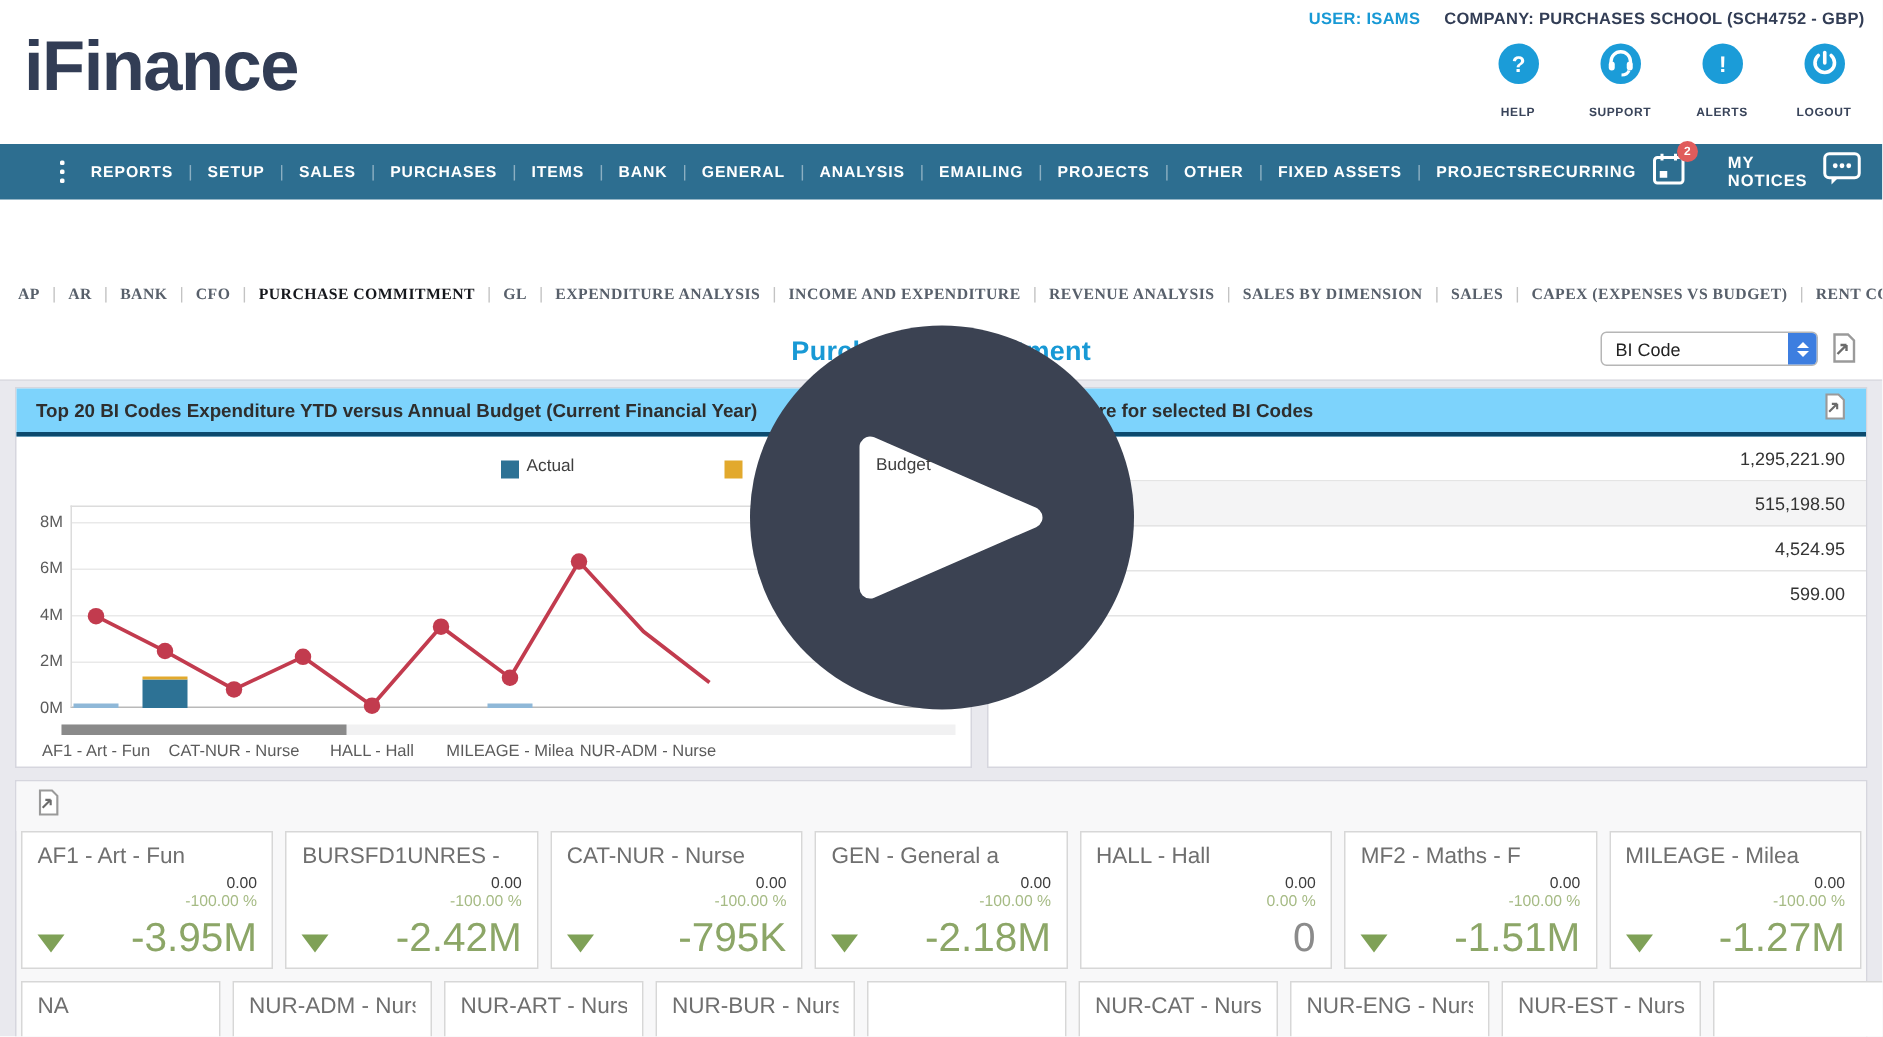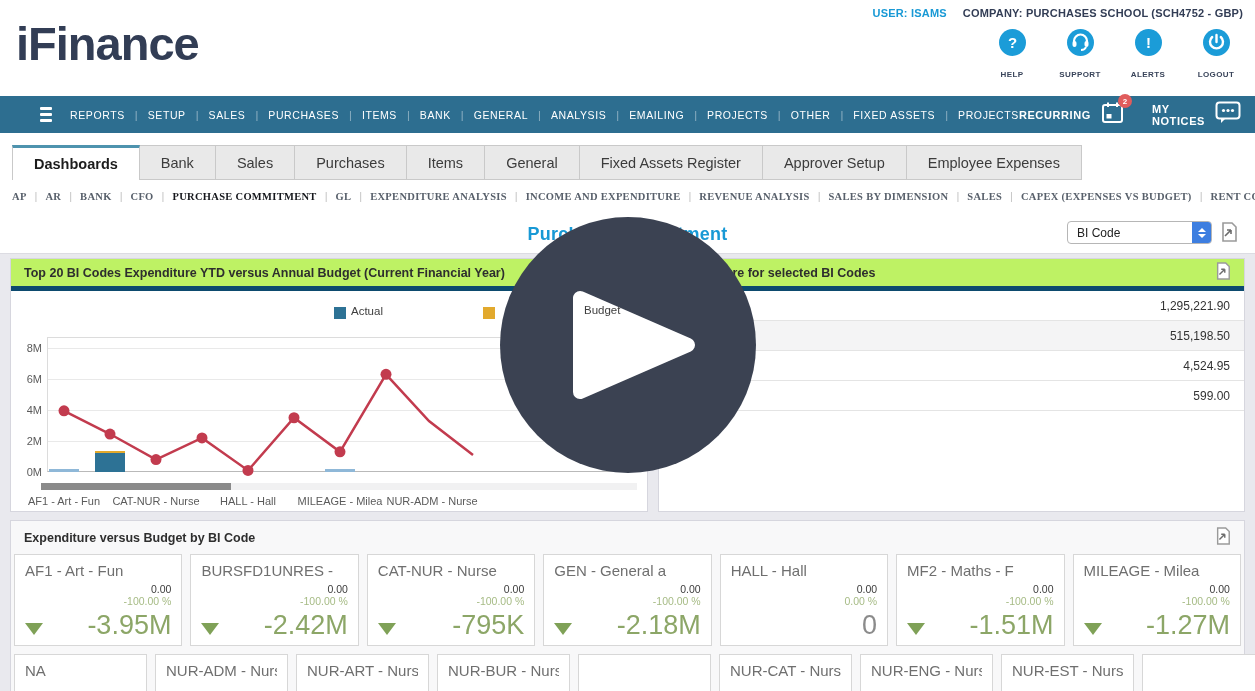--- a/index.html
+++ b/index.html
@@ -19,21 +19,21 @@
                   display:flex; align-items:center; justify-content:center; margin:0 auto;
                   font-weight:700; font-size:16px; }
   .hdr-ic .lab { font-size:8px; font-weight:700; color:#39445a; margin-top:14px; letter-spacing:.4px; }
 
   
   .mainnav { position:absolute; left:0; top:96px; width:1255px; height:37px; background:#2d6e90;
              display:flex; align-items:center; padding:0 14px; }
   .burger { width:20px; margin:0 18px 0 26px; cursor:pointer; }
   .burger div { height:3px; background:#fff; margin:3px 0; border-radius:1px; }
   .navitems { display:flex; align-items:center; }
-  .navitem { color:#fff; font-size:10.5px; font-weight:400; letter-spacing:.6px; cursor:pointer; white-space:nowrap;text-align:center; }
+  .navitem { color:#fff; font-size:10.5px; font-weight:700; letter-spacing:.6px; cursor:pointer; white-space:nowrap;text-align:center; }
   .navsep { color:rgba(255,255,255,.45); margin:0 10px; font-size:11px; }
   .navright { margin-left:auto; display:flex; align-items:center; gap:10px; }
   .navright .lbl { color:#fff; font-size:11px; font-weight:700; letter-spacing:.6px; cursor:pointer; }
   .cal-wrap { position:relative; margin-right:18px; cursor:pointer; }
   .badge { position:absolute; top:-7px; right:-8px; background:#e05c5c; color:#fff; font-size:8px;
            font-weight:700; border-radius:50%; width:14px; height:14px; display:flex;
            align-items:center; justify-content:center; }
 
   
   .tabs { position:absolute; left:12px; top:145px; display:flex; }
@@ -57,21 +57,21 @@
   .select .val { flex:1; font-size:12px; color:#222; padding-left:9px; }
   .select .spin { width:19px; height:21px; background:#3d7ee0; border-radius:0 3px 3px 0;
                   display:flex; flex-direction:column; align-items:center; justify-content:center; gap:2px; }
   .spin i { width:0; height:0; border-left:4px solid transparent; border-right:4px solid transparent; }
   .spin .up { border-bottom:4px solid #fff; } .spin .dn { border-top:4px solid #fff; }
   .exp { cursor:pointer; }
 
   
   .content-bg { position:absolute; left:0; top:253px; width:1255px; height:438px; background:#e9e9ee; border-top:1px solid #dcdce2; }
   .panel { position:absolute; background:#fff; border:1px solid #d6d6de; }
-  .panel-hd { height:32px; background:#bef264; border-bottom:5px solid #0c4a6e; display:flex;
+  .panel-hd { height:32px; background:#7dd3fc; border-bottom:3px solid #0c4a6e; display:flex;
               align-items:center; padding:0 13px; }
   .panel-hd .t { font-size:12.5px; font-weight:700; color:#2e2e2e; flex:1; }
 
   
   #chart-panel { left:10px; top:258px; width:638px; height:254px; }
   .plot { position:absolute; left:36px; top:70px; width:596px; height:143px; }
   .plotbox { position:absolute; left:0; top:8px; width:596px; height:135px; border:1px solid #dcdcdc; border-bottom:1px solid #b9b9b9; }
   .grid { position:absolute; left:1px; width:594px; height:1px; background:#e9e9e9; }
   .ytick { position:absolute; width:28px; text-align:right; font-size:11px; color:#5b5b5b; }
   .xlab { position:absolute; top:236px; width:120px; text-align:center; font-size:11px; color:#5b5b5b; white-space:nowrap; }
@@ -209,31 +209,20 @@
           <rect x="1.5" y="1.5" width="23" height="16" rx="3" fill="none" stroke="#fff" stroke-width="2"></rect>
           <path d="M6 17 L6 22 L11 17 Z" fill="#fff"></path>
           <circle cx="8.5" cy="9.5" r="1.6" fill="#fff"></circle>
             <circle cx="13" cy="9.5" r="1.6" fill="#fff"></circle>
             <circle cx="17.5" cy="9.5" r="1.6" fill="#fff"></circle>
         </svg>
       </span>
     </div>
   </div>
 
-  <div class="tabs" id="tabs">
-      <div class="tab active">Dashboards</div>
-      <div class="tab">Bank</div>
-      <div class="tab">Sales</div>
-      <div class="tab">Purchases</div>
-      <div class="tab">Items</div>
-      <div class="tab">General</div>
-      <div class="tab">Fixed Assets Register</div>
-      <div class="tab">Approver Setup</div>
-      <div class="tab">Employee Expenses</div>
-    </div>
 
   <div class="subnav" id="subnav">
       <span class="sub">AP</span>
       <span class="subsep">|</span>
       <span class="sub">AR</span>
       <span class="subsep">|</span>
       <span class="sub">BANK</span>
       <span class="subsep">|</span>
       <span class="sub">CFO</span>
       <span class="subsep">|</span>
@@ -345,21 +334,20 @@
         </div>
         <div class="trow">
           <span class="rl"></span>
           <span class="rv">599.00</span>
         </div>
       </div>
   </div>
 
   <div class="panel" id="kpi-panel">
     <div class="panel-hd" style="background:#f8f8f9; border-bottom:none; height:33px;">
-      <span class="t">Expenditure versus Budget by BI Code</span>
       <span class="exp">
         <svg width="16" height="18" viewBox="0 0 18 20">
           <path d="M3 1 h9 l4 4 v14 h-13 z" fill="#fff" stroke="#9a9a9a" stroke-width="1.6"></path>
           <path d="M5 14 l6 -6 M11 8 h-4 M11 8 v4" stroke="#6b6b6b" stroke-width="1.6" fill="none"></path>
         </svg>
       </span>
     </div>
     <div class="cards r1" id="cards-r1">
         <div class="card">
           <div class="ct">AF1 - Art - Fun</div>

